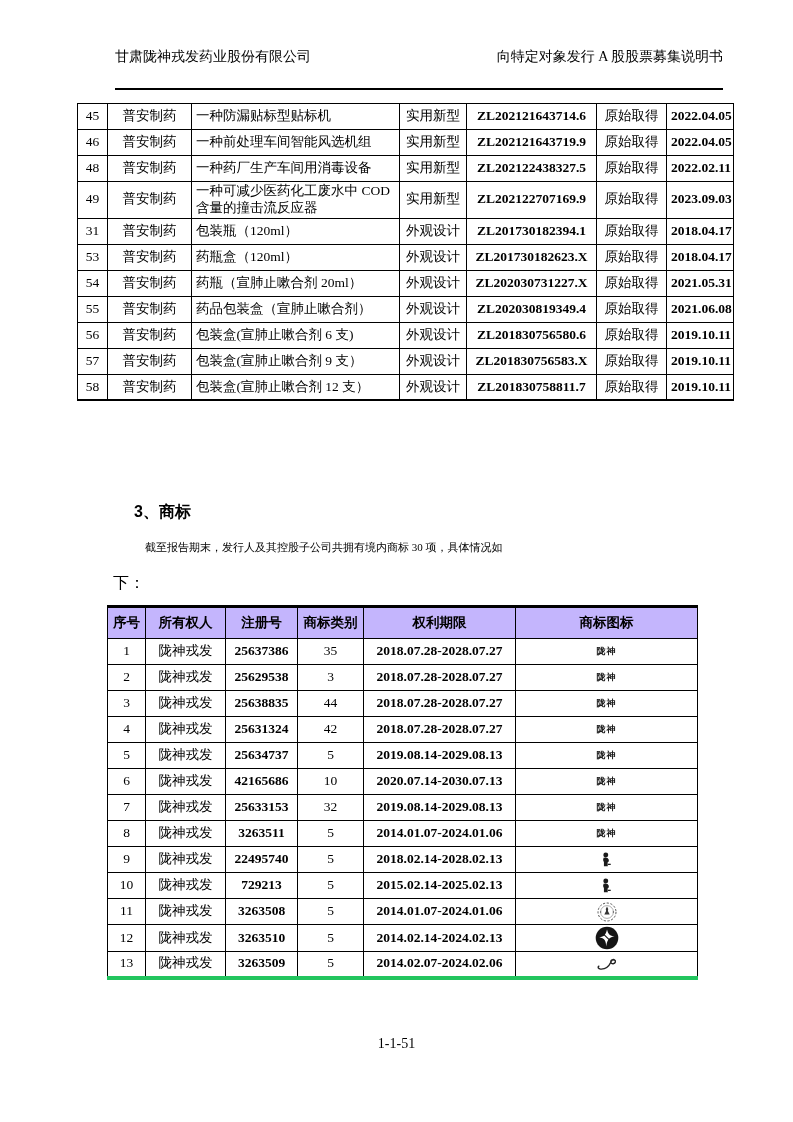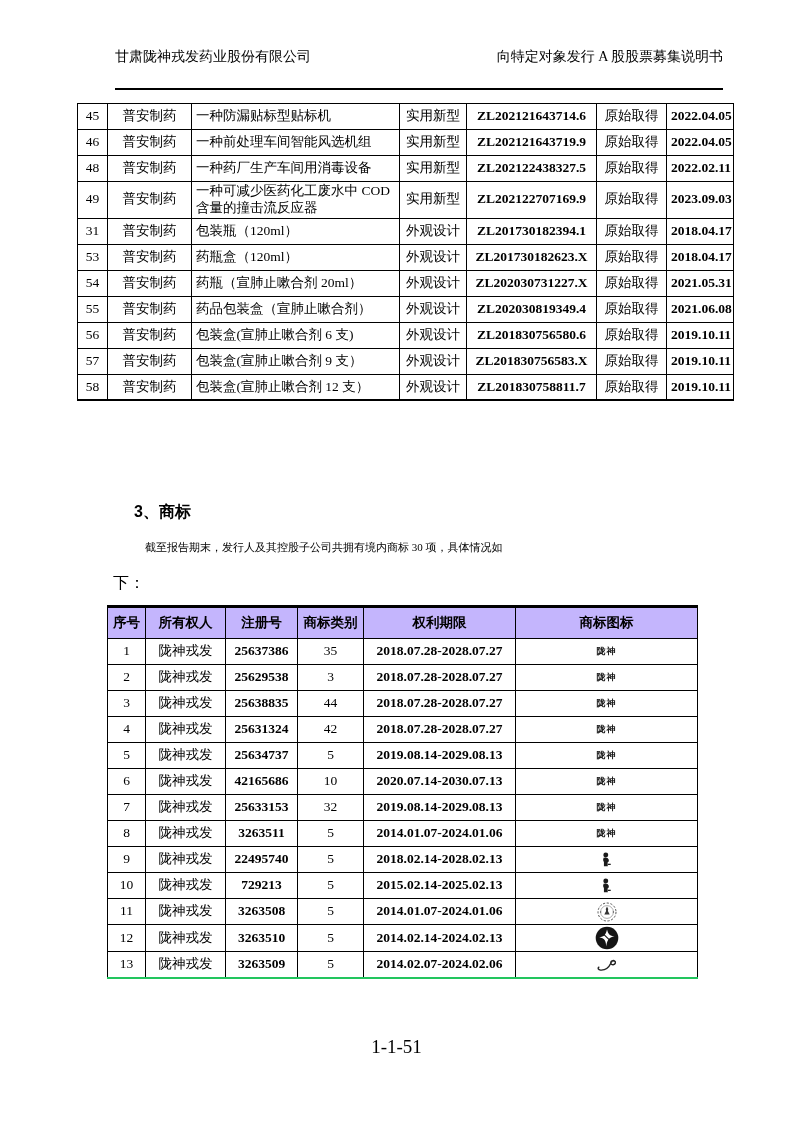--- a/index.html
+++ b/index.html
@@ -32,21 +32,21 @@
   .num { font-size:13.5px; letter-spacing:0;font-weight:bold; }
 
   .tm-table {
     position:absolute; left:107px; top:605px; width:590px;
     font-size:13.5px; line-height:1.25;
   }
   .tm-table thead th {
     height:32px; font-weight:bold; border-top:3px solid #000; background:#c4b5fd;
   }
   .tm-table td { height:26px; }
-  .tm-table tr:last-child td { border-bottom:2px solid #22c55e; }
+  .tm-table tr:last-child td { border-bottom:4px solid #22c55e; }
 
   
   .icon-cell { vertical-align:middle; }
   .icon-cell > * { display:none; vertical-align:middle; }
   .icon-cell.show-longshen-wordmark .tm-wordmark { display:inline-block; }
   .icon-cell.show-figure-seal       .tm-figure   { display:inline-block; }
   .icon-cell.show-round-emblem      .tm-emblem   { display:inline-block; }
   .icon-cell.show-black-disc-mark   .tm-disc     { display:inline-block; }
   .icon-cell.show-calligraphic-swirl .tm-swirl   { display:inline-block; }
   .tm-wordmark {
@@ -59,21 +59,21 @@
     position:absolute; left:134px; top:502px;
     font-family:"Liberation Sans","DejaVu Sans",sans-serif;
     font-size:16px; font-weight:bold;text-align:right;
   }
   .para-line1 { position:absolute; left:145px; top:540px; font-size:11px; white-space:nowrap; }
   .para-line2 { position:absolute; left:113px; top:573px; font-size:16px; }
 
   
   .page-footer {
     position:absolute; left:0; top:1036px; width:793px;
-    text-align:center; font-size:19px;
+    text-align:center; font-size:14px;
   }
 </style>
 </head>
 <body>
 
 <div class="page-header">
   <span>甘肃陇神戎发药业股份有限公司</span>
   <span>向特定对象发行 A 股股票募集说明书</span>
 </div>
 

